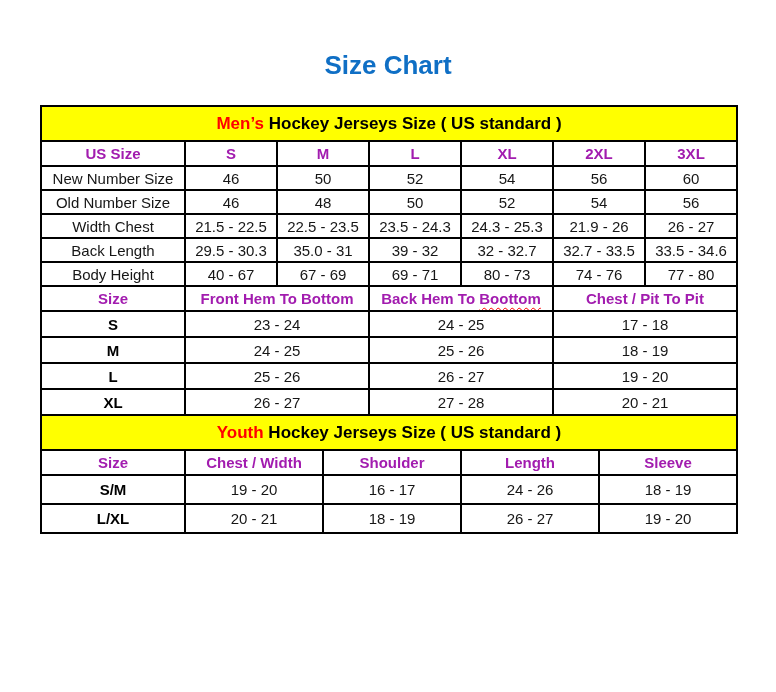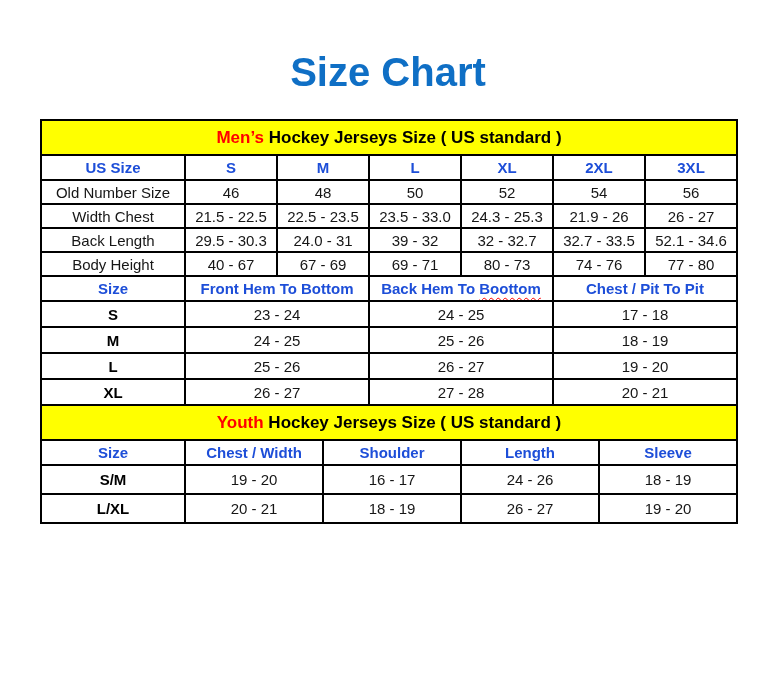--- a/index.html
+++ b/index.html
@@ -10,21 +10,21 @@
   }
   *{box-sizing:border-box;}
   html,body{margin:0;padding:0;}
   body{
     width:776px;height:692px;background:#ffffff;overflow:hidden;
     font-family:"Liberation Sans",sans-serif;
   }
   .page-title{
     margin:50px 0 24px 0;
     text-align:center;
-    font-size:40px;
+    font-size:26px;
     font-weight:bold;
     color:var(--title-blue);
     letter-spacing:0px;
   }
   .tables-wrap{width:696px;margin:0 auto;}
   table.size-table{
     border-collapse:collapse;
     table-layout:fixed;
     width:696px;
     margin-top:-2px;
@@ -42,21 +42,21 @@
     background:var(--band-yellow);
     height:35px;
     font-weight:bold;
     font-size:17px;
     color:#000;
   }
   .band-highlight{color:var(--accent-red);}
   table.size-table th{
     font-size:15px;
     font-weight:bold;
-    color:#1d4ed8;
+    color:#a21caf;
     height:25px;
   }
   td.row-label, td.data{
     font-size:15px;
     color:#161616;
     height:24px;
     font-weight:normal;
   }
   table[data-table-id="womens"] td.row-label,
   table[data-table-id="womens"] td.data{height:26px;}
@@ -95,45 +95,54 @@
           <tr>
             <th>US Size</th>
             <th>S</th>
             <th>M</th>
             <th>L</th>
             <th>XL</th>
             <th>2XL</th>
             <th>3XL</th>
           </tr>
           <tr>
+            <td class="row-label">New Number Size</td>
+            <td class="data">46</td>
+            <td class="data">50</td>
+            <td class="data">52</td>
+            <td class="data">54</td>
+            <td class="data">56</td>
+            <td class="data">60</td>
+          </tr>
+          <tr>
             <td class="row-label">Old Number Size</td>
             <td class="data">46</td>
             <td class="data">48</td>
             <td class="data">50</td>
             <td class="data">52</td>
             <td class="data">54</td>
             <td class="data">56</td>
           </tr>
           <tr>
             <td class="row-label">Width Chest</td>
             <td class="data">21.5 - 22.5</td>
             <td class="data">22.5 - 23.5</td>
-            <td class="data">23.5 - 33.0</td>
+            <td class="data">23.5 - 24.3</td>
             <td class="data">24.3 - 25.3</td>
             <td class="data">21.9 - 26</td>
             <td class="data">26 - 27</td>
           </tr>
           <tr>
             <td class="row-label">Back Length</td>
             <td class="data">29.5 - 30.3</td>
-            <td class="data">24.0 - 31</td>
+            <td class="data">35.0 - 31</td>
             <td class="data">39 - 32</td>
             <td class="data">32 - 32.7</td>
             <td class="data">32.7 - 33.5</td>
-            <td class="data">52.1 - 34.6</td>
+            <td class="data">33.5 - 34.6</td>
           </tr>
           <tr>
             <td class="row-label">Body Height</td>
             <td class="data">40 - 67</td>
             <td class="data">67 - 69</td>
             <td class="data">69 - 71</td>
             <td class="data">80 - 73</td>
             <td class="data">74 - 76</td>
             <td class="data">77 - 80</td>
           </tr>

